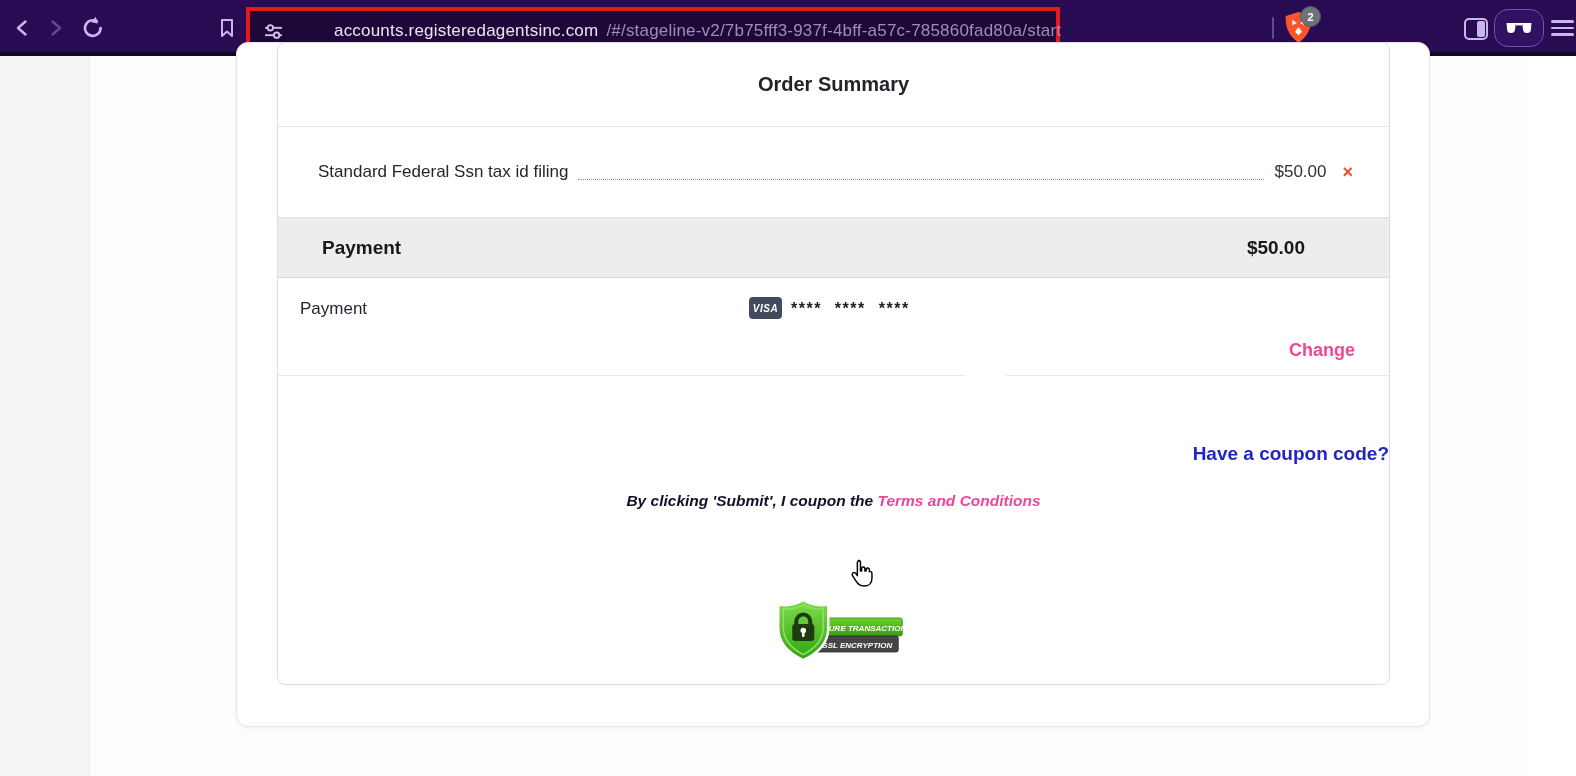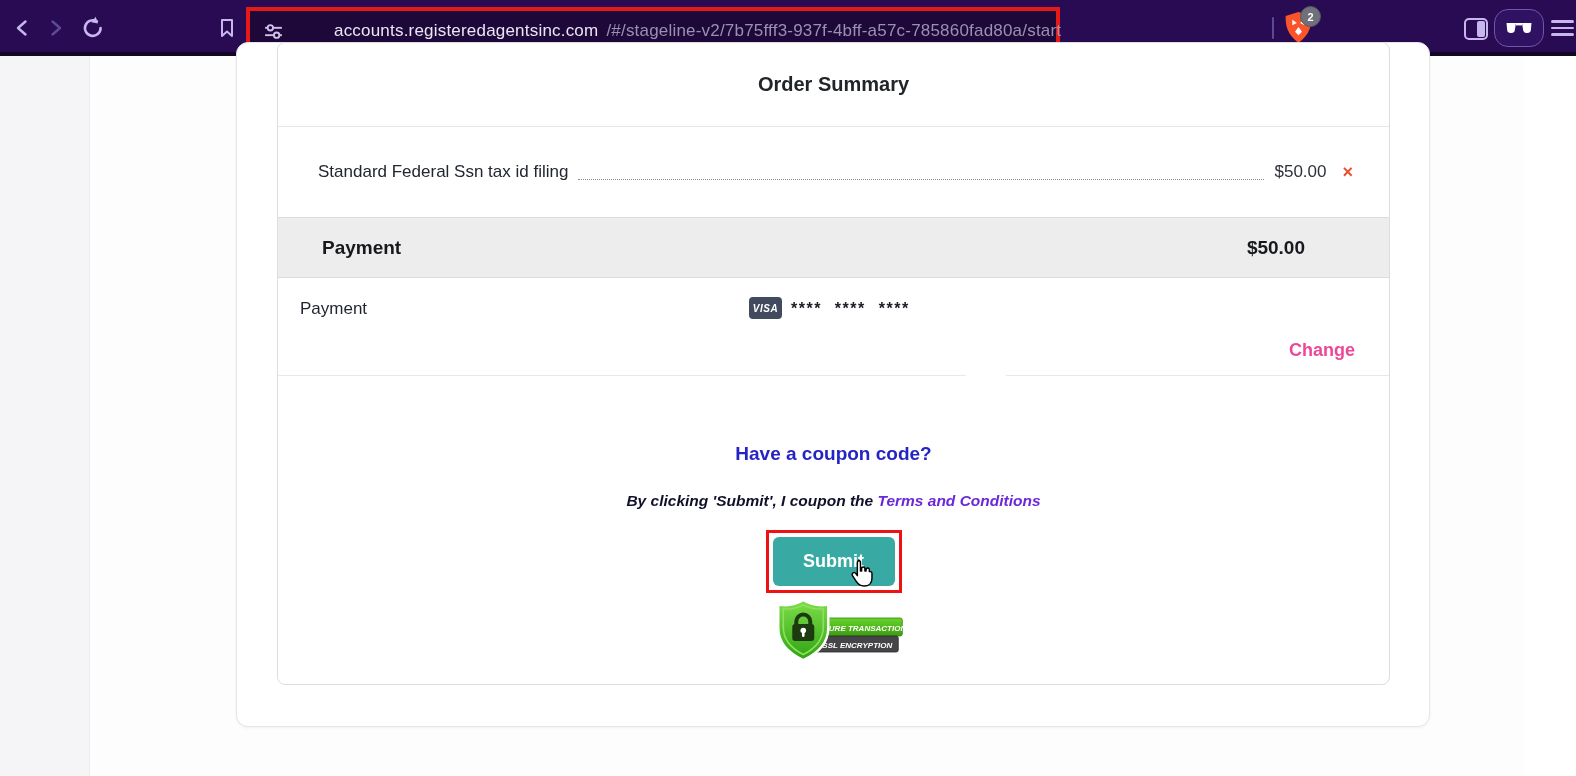--- a/index.html
+++ b/index.html
@@ -55,25 +55,25 @@
 
   .pay-row{position:absolute;top:235px;left:0;width:100%;height:98px;border-bottom:1px solid #e8e8ea;box-sizing:border-box;}
   .pay-label{position:absolute;left:22px;top:21px;font-size:17px;color:#1f2430;}
   .pay-center{position:absolute;left:445px;top:19px;display:flex;align-items:center;gap:9px;margin-left:26px;}
   .visa-badge{width:33px;height:22px;background:#424a5e;border-radius:4px;display:flex;align-items:center;
           justify-content:center;color:#fff;font-size:10px;font-weight:bold;font-style:italic;letter-spacing:.5px;}
   .masked{font-size:16px;font-weight:bold;color:#191d24;letter-spacing:1.5px;word-spacing:7px;padding-top:2px;}
   .change-link{position:absolute;right:34px;top:18px;font-size:18px;font-weight:bold;color:#ec4899;cursor:pointer;margin-top:44px;}
   .notch{position:absolute;top:331px;left:688px;width:40px;height:6px;background:#fff;}
 
-  .coupon-link{position:absolute;top:400px;left:0;width:100%;text-align:center;
+  .coupon-link{position:absolute;top:400px;left:0;width:100%;text-align:right;
           font-size:19px;font-weight:bold;color:#2424c6;cursor:pointer;}
   .terms-line{position:absolute;top:449px;left:0;width:100%;text-align:center;
           font-size:15.5px;font-style:italic;color:#10102a;font-weight:bold;}
-  .terms-link{color:#6d28d9;cursor:pointer;}
+  .terms-link{color:#ec4899;cursor:pointer;}
 
   .submit-annot{position:absolute;top:487px;left:50%;transform:translateX(-50%);
           border:3.5px solid #ee1212;padding:4px;background:transparent;}
   .submit-btn{width:122px;height:49px;background:#39a9a4;border:none;border-radius:6px;color:#fff;
           font-size:18px;font-weight:bold;font-family:inherit;cursor:pointer;}
 
   .ssl-wrap{position:absolute;top:556px;left:50%;transform:translateX(-46%);width:132px;height:63px;}
   .cursor{position:absolute;left:849px;top:503px;width:25px;height:29px;pointer-events:none;z-index:50;}
 </style>
 </head>
@@ -172,23 +172,20 @@
         <span class="change-link">Change</span>
       </div>
       <div class="notch"></div>
 
       <div class="coupon-link">Have a coupon code?</div>
 
       <div class="terms-line">
         <span>By clicking 'Submit', I coupon the </span><span class="terms-link">Terms and Conditions</span>
       </div>
 
-      <div class="submit-annot">
-        <button class="submit-btn">Submit</button>
-      </div>
 
       <svg class="ssl-wrap" viewBox="0 0 132 63">
         <defs>
           <linearGradient id="gsh" x1="0" y1="0" x2="0" y2="1">
             <stop offset="0" stop-color="#7ede4a"></stop>
               <stop offset="1" stop-color="#2fa312"></stop>
           </linearGradient>
           <linearGradient id="grib" x1="0" y1="0" x2="0" y2="1">
             <stop offset="0" stop-color="#68d32e"></stop>
               <stop offset="1" stop-color="#3c9c10"></stop>

